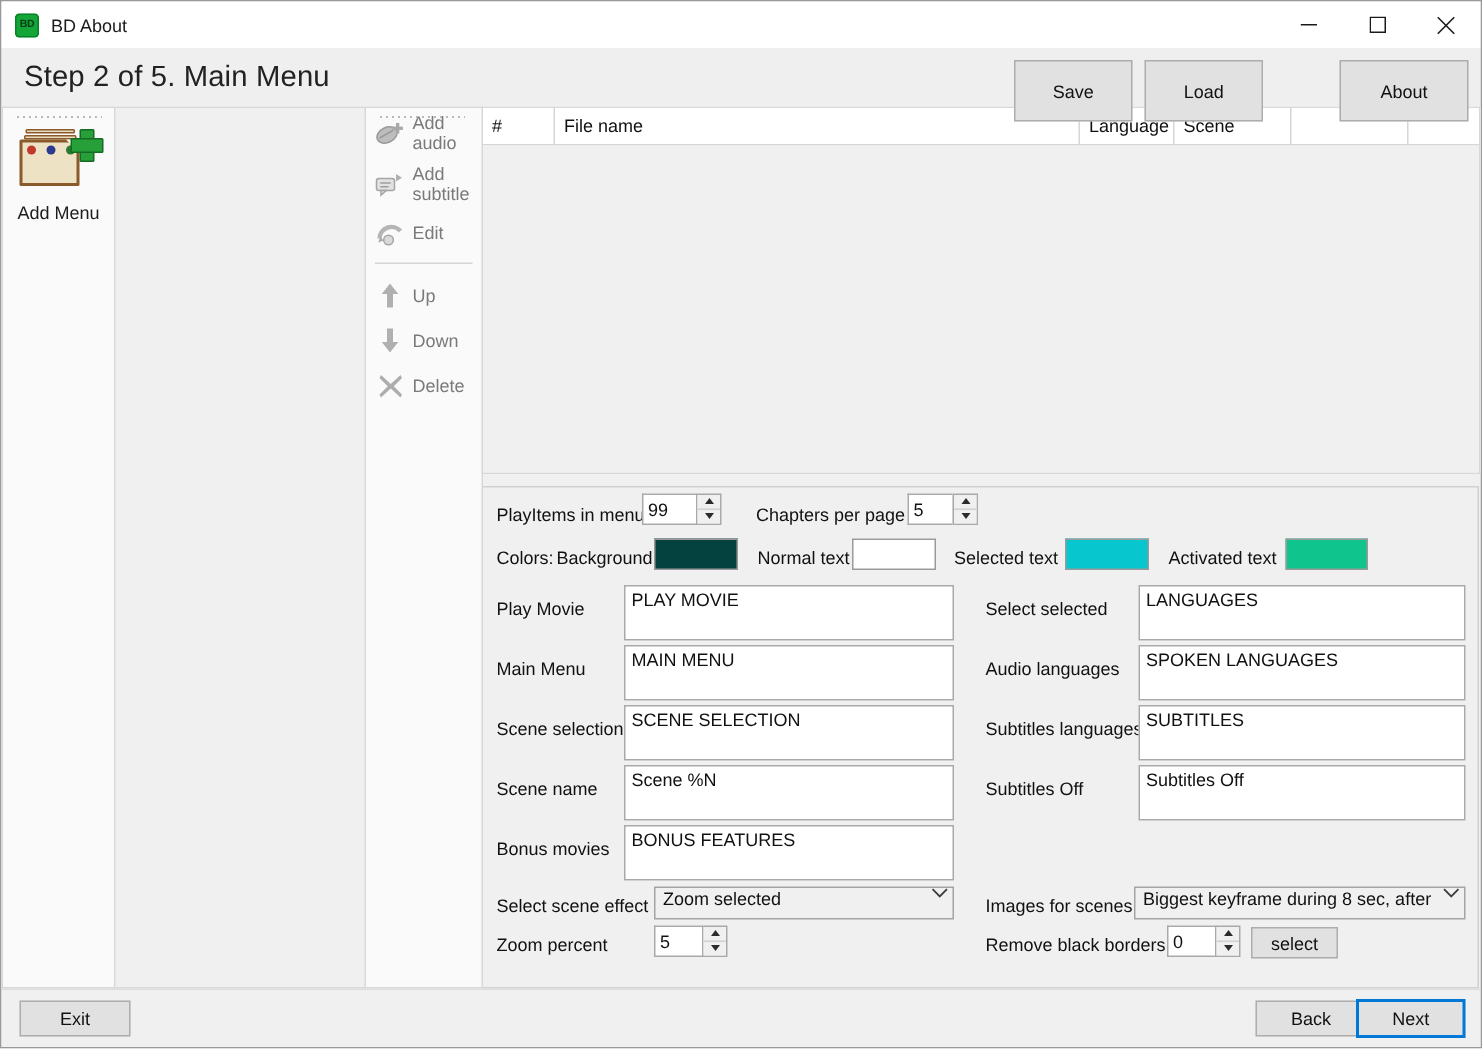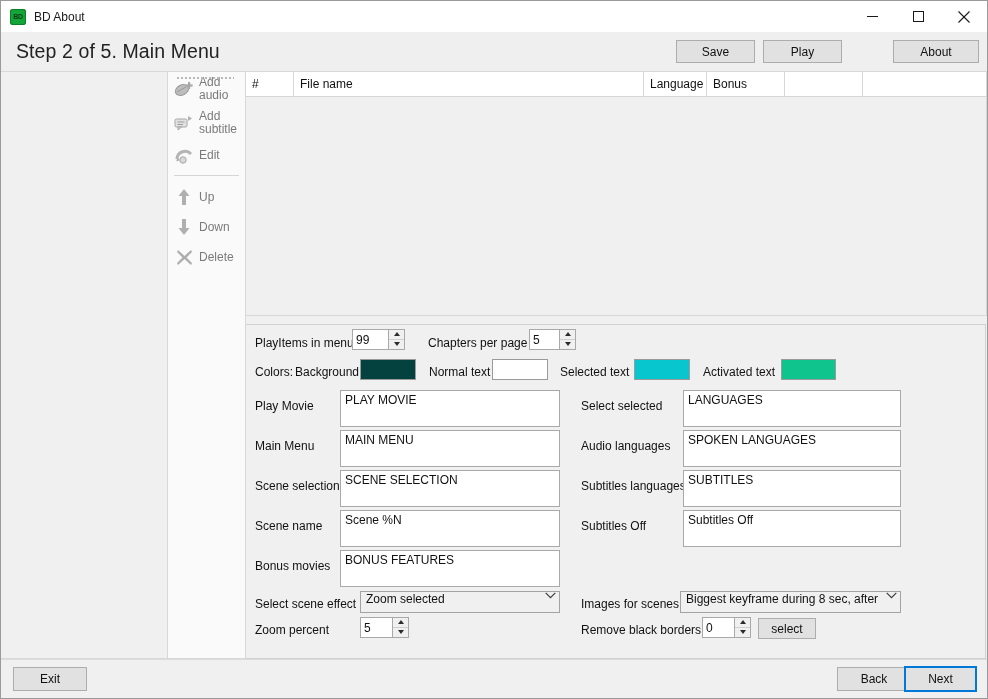--- a/index.html
+++ b/index.html
@@ -84,21 +84,21 @@
     right: 8px; top: 8px;
     display: flex;
     align-items: center;
   }
   .btn {
     background: #e1e1e1;
     border: 1px solid #adadad;
     font-family: "Liberation Sans", sans-serif;
     font-size: 12px;
     color: #111;
-    height: 23px;
+    height: 41px;
     display: flex;
     align-items: center;
     justify-content: center;
     cursor: default;
     padding: 0 6px;
   }
   .btn-save { width: 79px; }
   .btn-load { width: 79px; margin-left: 8px; }
   .btn-about { width: 86px; margin-left: 51px; }
 
@@ -429,27 +429,46 @@
             <line x1="11.5" y1="0.5" x2="0.5" y2="11.5" stroke="#1a1a1a" stroke-width="1.1"></line>
           </svg>
       </div>
     </div>
   </div>
 
   <div class="header">
     <div class="header-title">Step 2 of 5. Main Menu</div>
     <div class="header-btns">
       <div class="btn btn-save">Save</div>
-      <div class="btn btn-load">Play</div>
+      <div class="btn btn-load">Load</div>
       <div class="btn btn-about">About</div>
     </div>
   </div>
 
   <div class="body-row">
 
+    <div class="left-strip">
+      <div class="grip"></div>
+      <div class="big-tool">
+        <div class="addmenu-icon">
+          <div class="am-stack">
+              <i></i>
+              <i></i>
+            </div>
+          <div class="am-card"></div>
+          <div class="am-dots">
+              <b></b>
+              <b></b>
+              <b></b>
+            </div>
+          <div class="am-plus"></div>
+        </div>
+        <div class="big-tool-label">Add Menu</div>
+      </div>
+    </div>
 
     <div class="center-pane"></div>
 
     <div class="tool-strip">
       <div class="grip"></div>
 
       <div class="tool-item two-line">
         <div class="tool-ico">
           <svg width="20" height="18" viewBox="0 0 20 18">
             <ellipse cx="8" cy="10" rx="7" ry="5" fill="#bdbdbd" stroke="#9a9a9a" stroke-width="1" transform="rotate(-25 8 10)"></ellipse>
@@ -521,21 +540,21 @@
       </div>
     </div>
 
     <div class="right-area">
 
       <div class="table-panel">
         <div class="thead">
           <div class="th" style="width:48px">#</div>
           <div class="th" style="width:350px">File name</div>
           <div class="th" style="width:63px">Language</div>
-          <div class="th" style="width:78px">Bonus</div>
+          <div class="th" style="width:78px">Scene</div>
           <div class="th" style="width:78px"></div>
           <div class="th" style="width:46px;border-right:none"></div>
         </div>
         <div class="tbody"></div>
       </div>
 
       <div class="settings">
 
         <div class="lbl" style="left:9px; top:11px;">PlayItems in menu</div>
         <div class="spin" style="left:106px; top:4px;">

